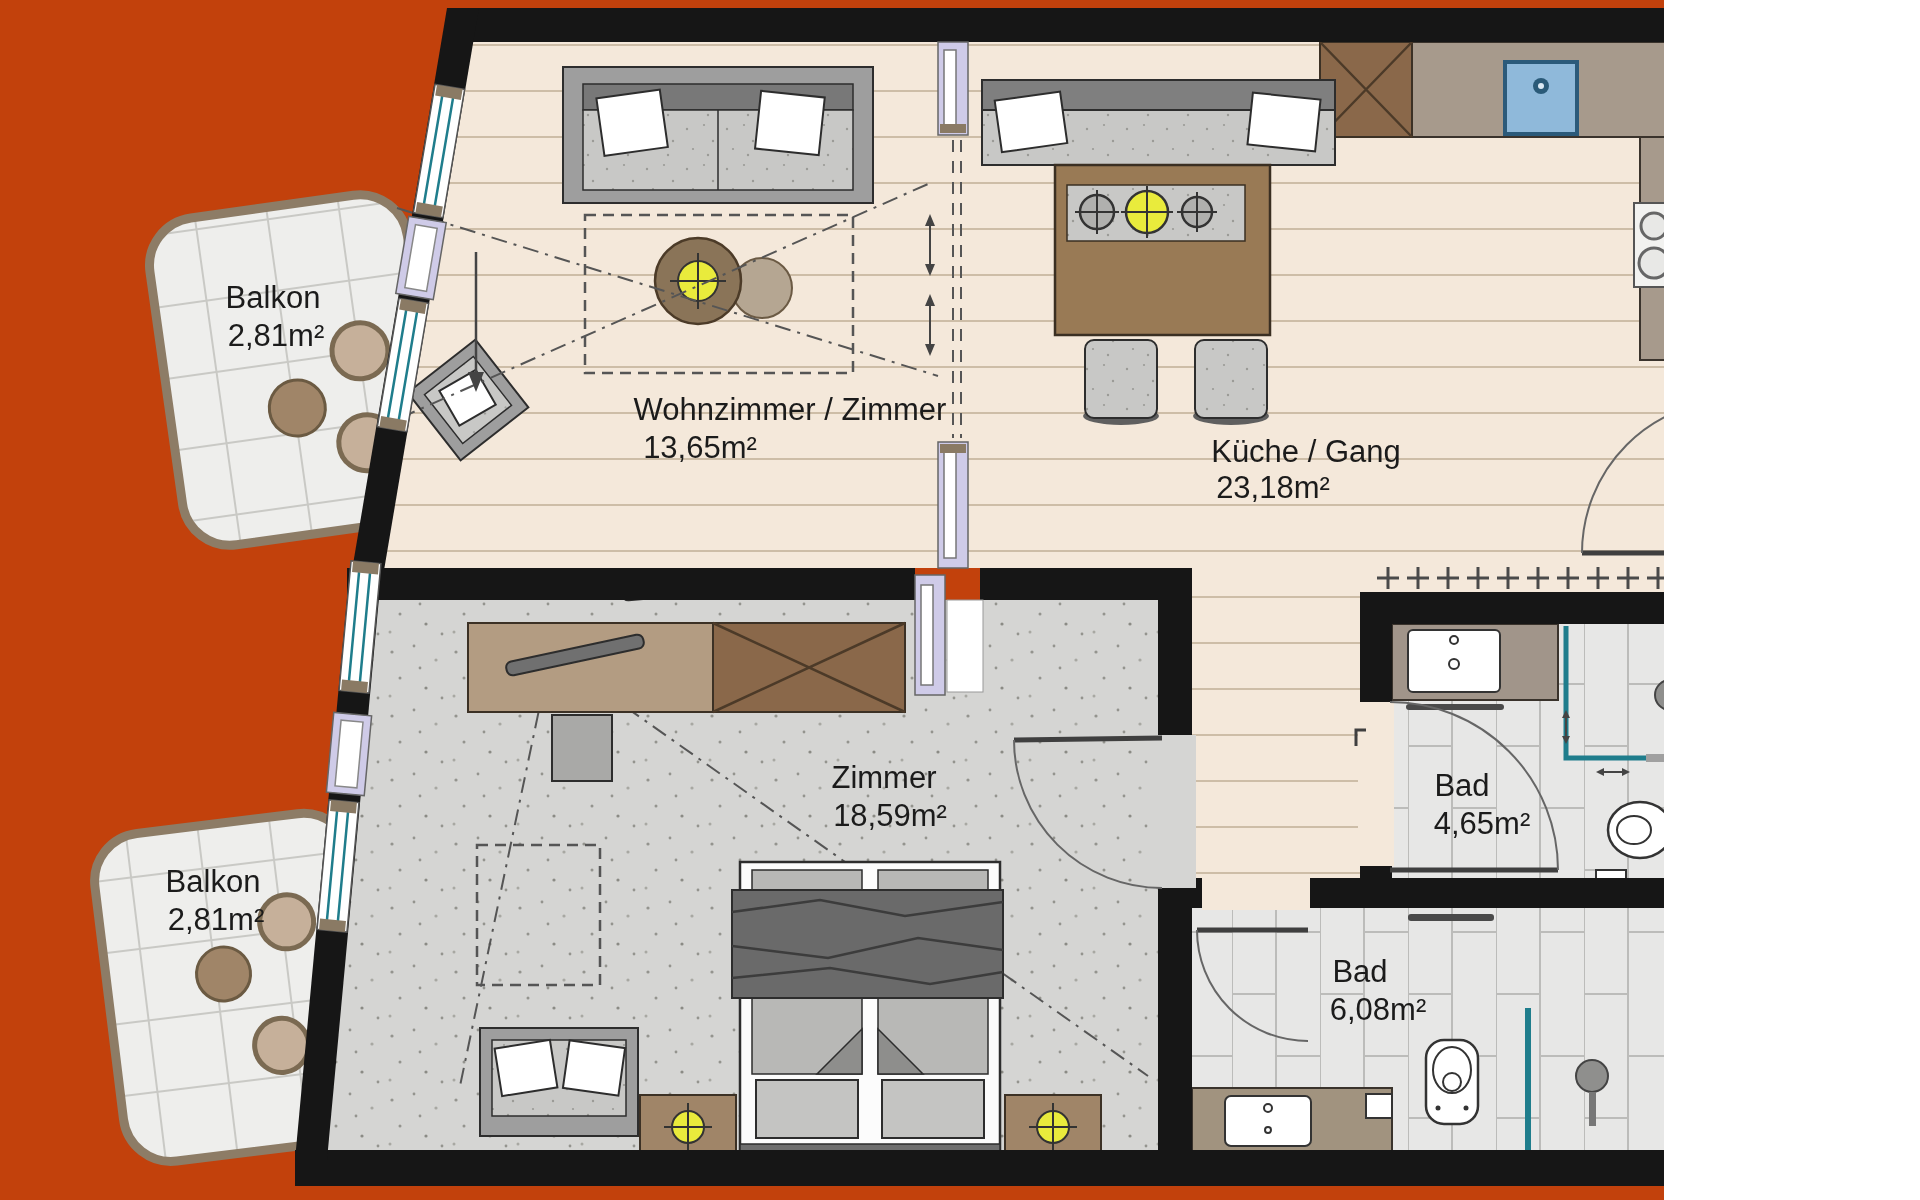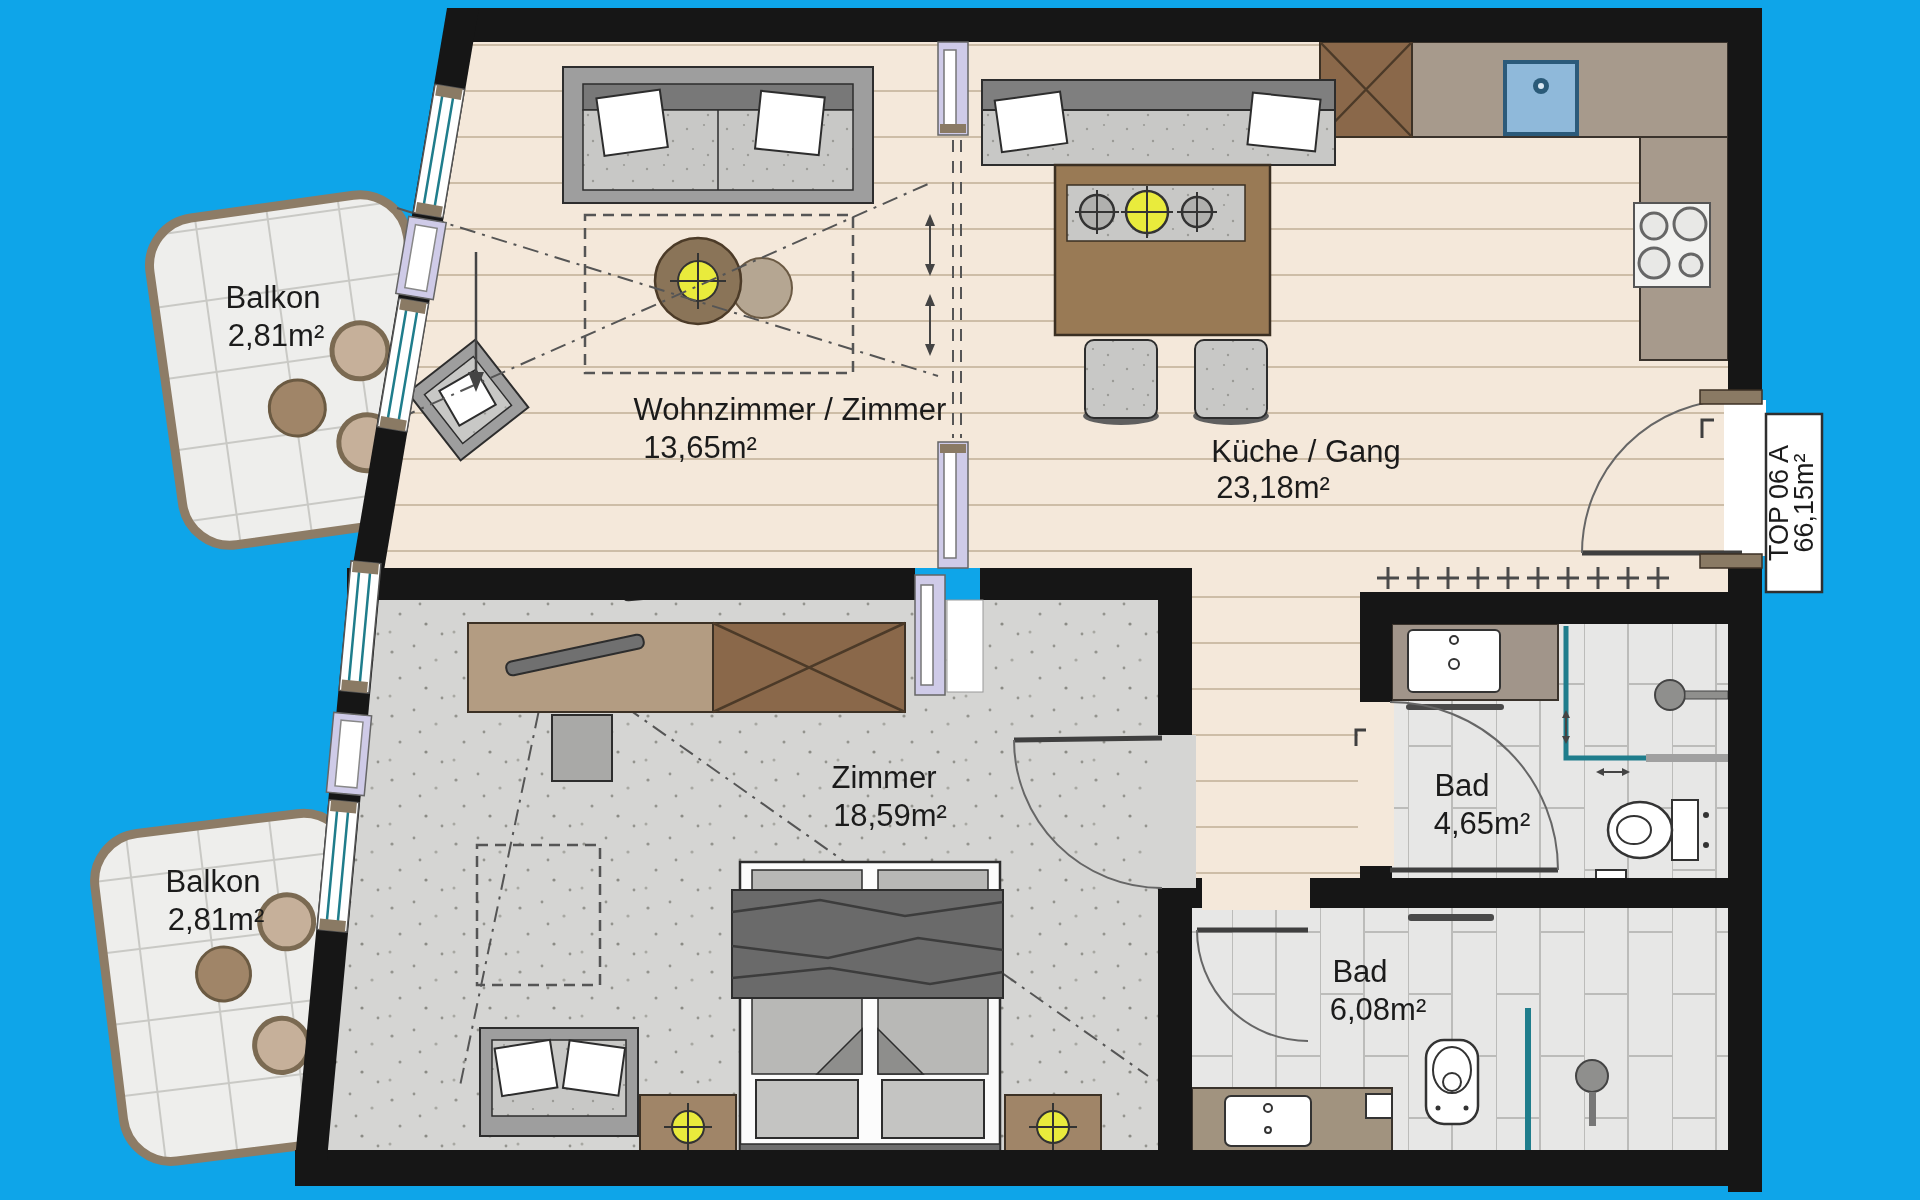--- a/index.html
+++ b/index.html
@@ -1,16 +1,16 @@
 <!DOCTYPE html>
 <html><head>
 <meta charset="utf-8">
 <style>
   html,body{margin:0;padding:0;background:#fff;}
-  .stage{position:relative;width:1920px;height:1200px;background:#0ea5e9;overflow:hidden;}
+  .stage{position:relative;width:1664px;height:1200px;background:#c2410c;overflow:hidden;}
   svg{display:block;}
   .lbl{font-family:"Liberation Sans",sans-serif;font-size:31px;fill:#1b1b1b;}
   .lbl-unit{font-family:"Liberation Sans",sans-serif;font-size:27px;fill:#1b1b1b;}
 </style>
 </head>
 <body>
 
 <div class="stage">
 <svg width="1920" height="1200" viewBox="0 0 1920 1200">
   <defs>

